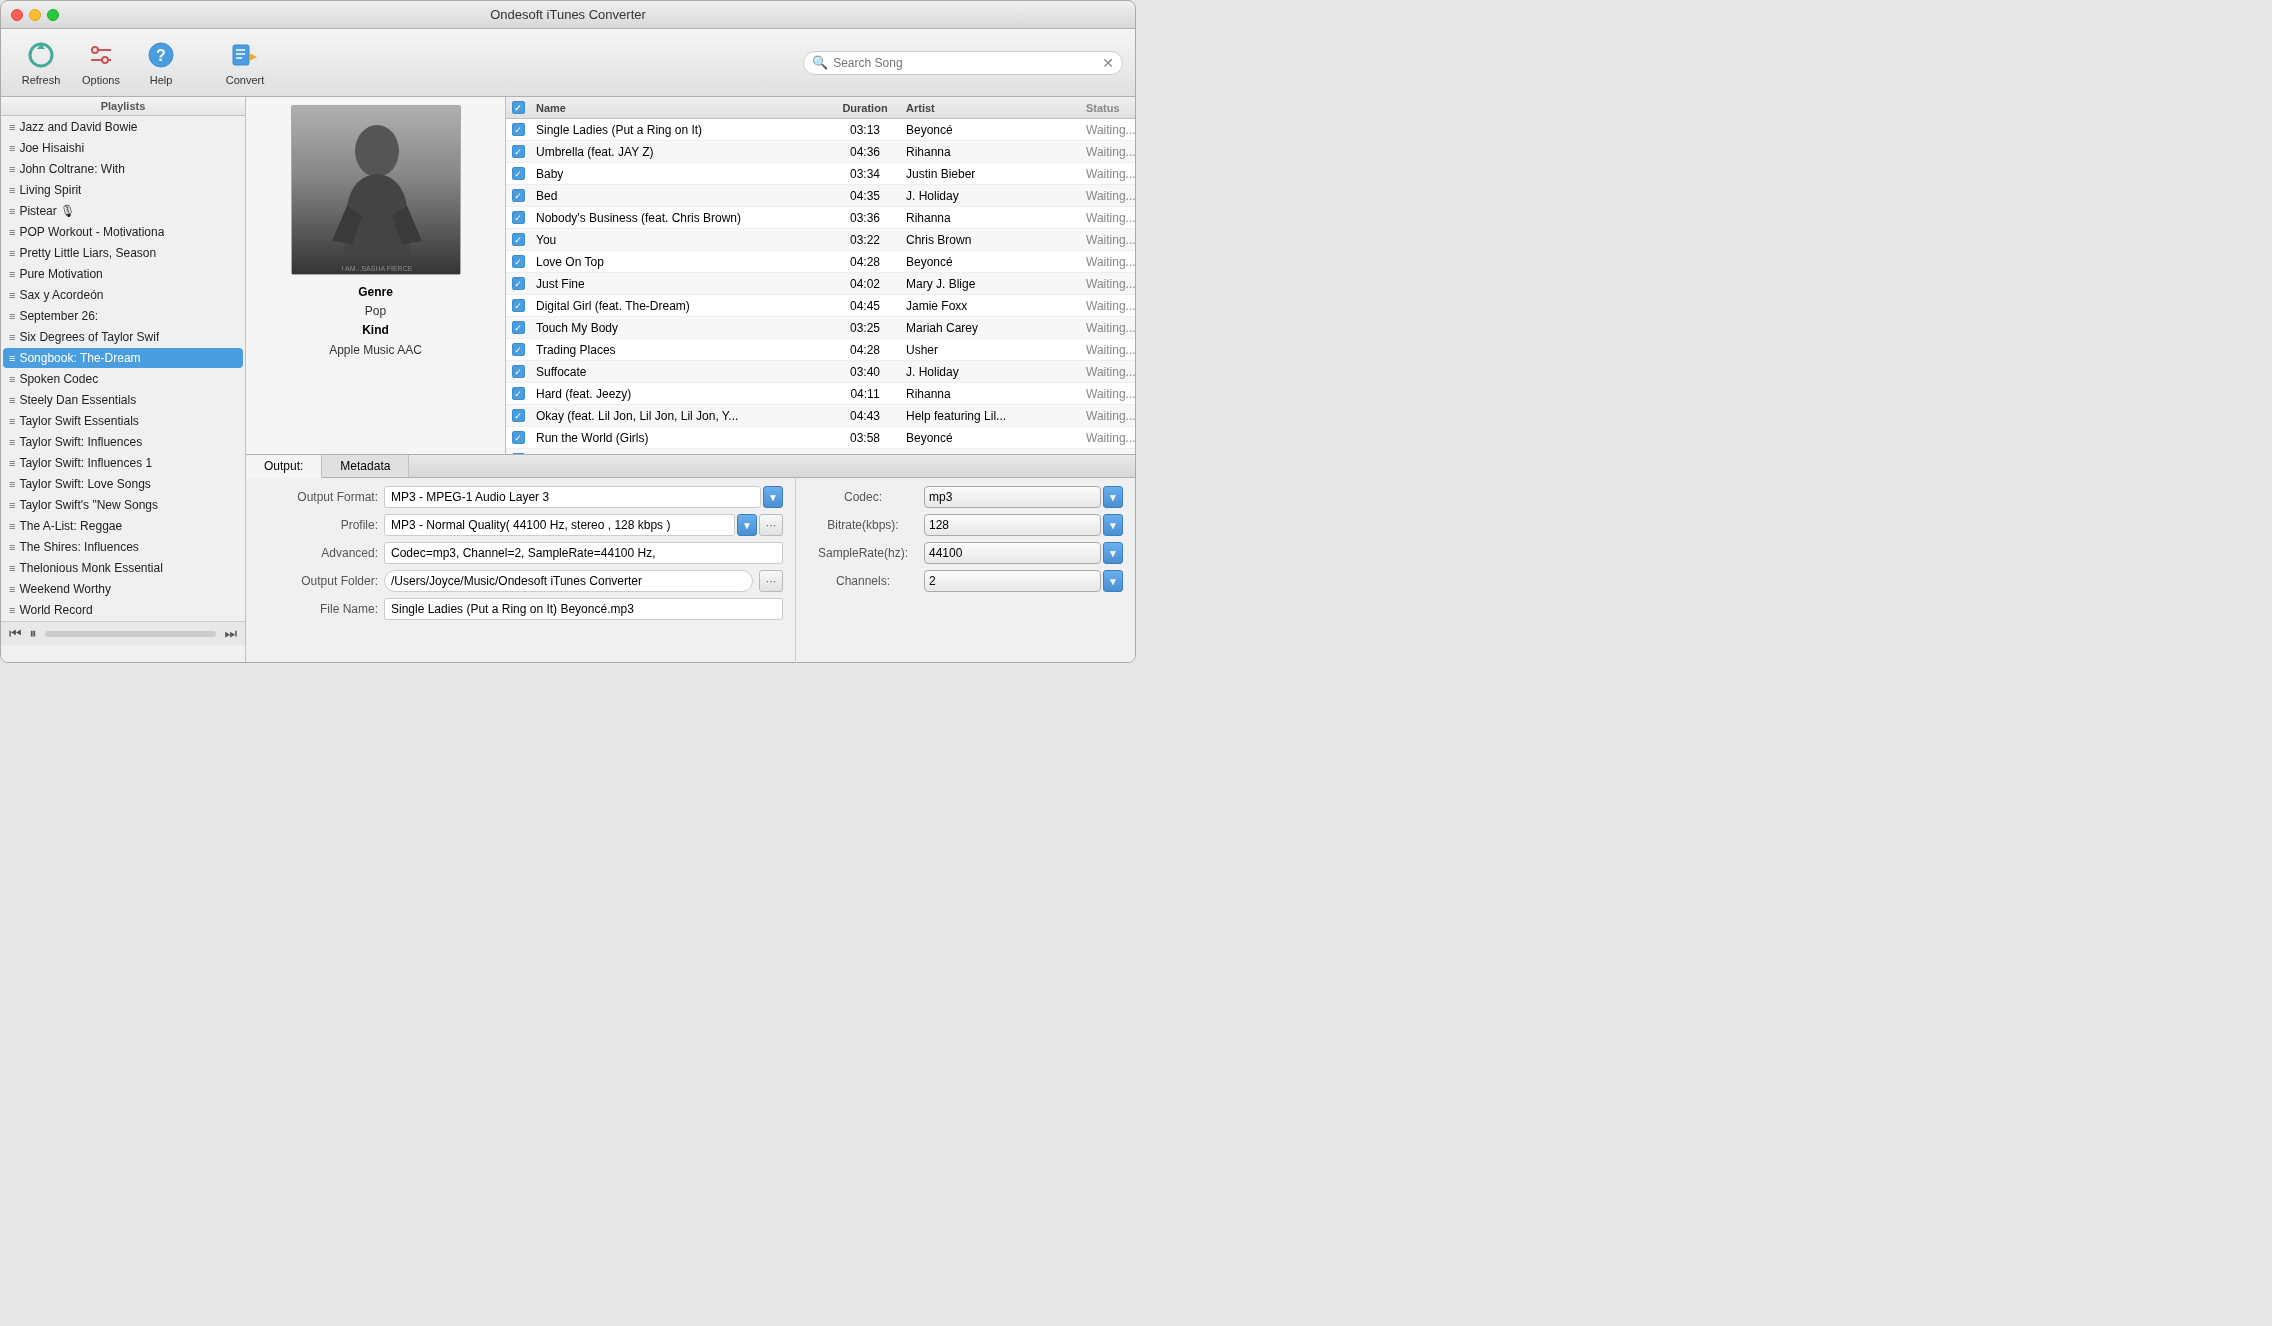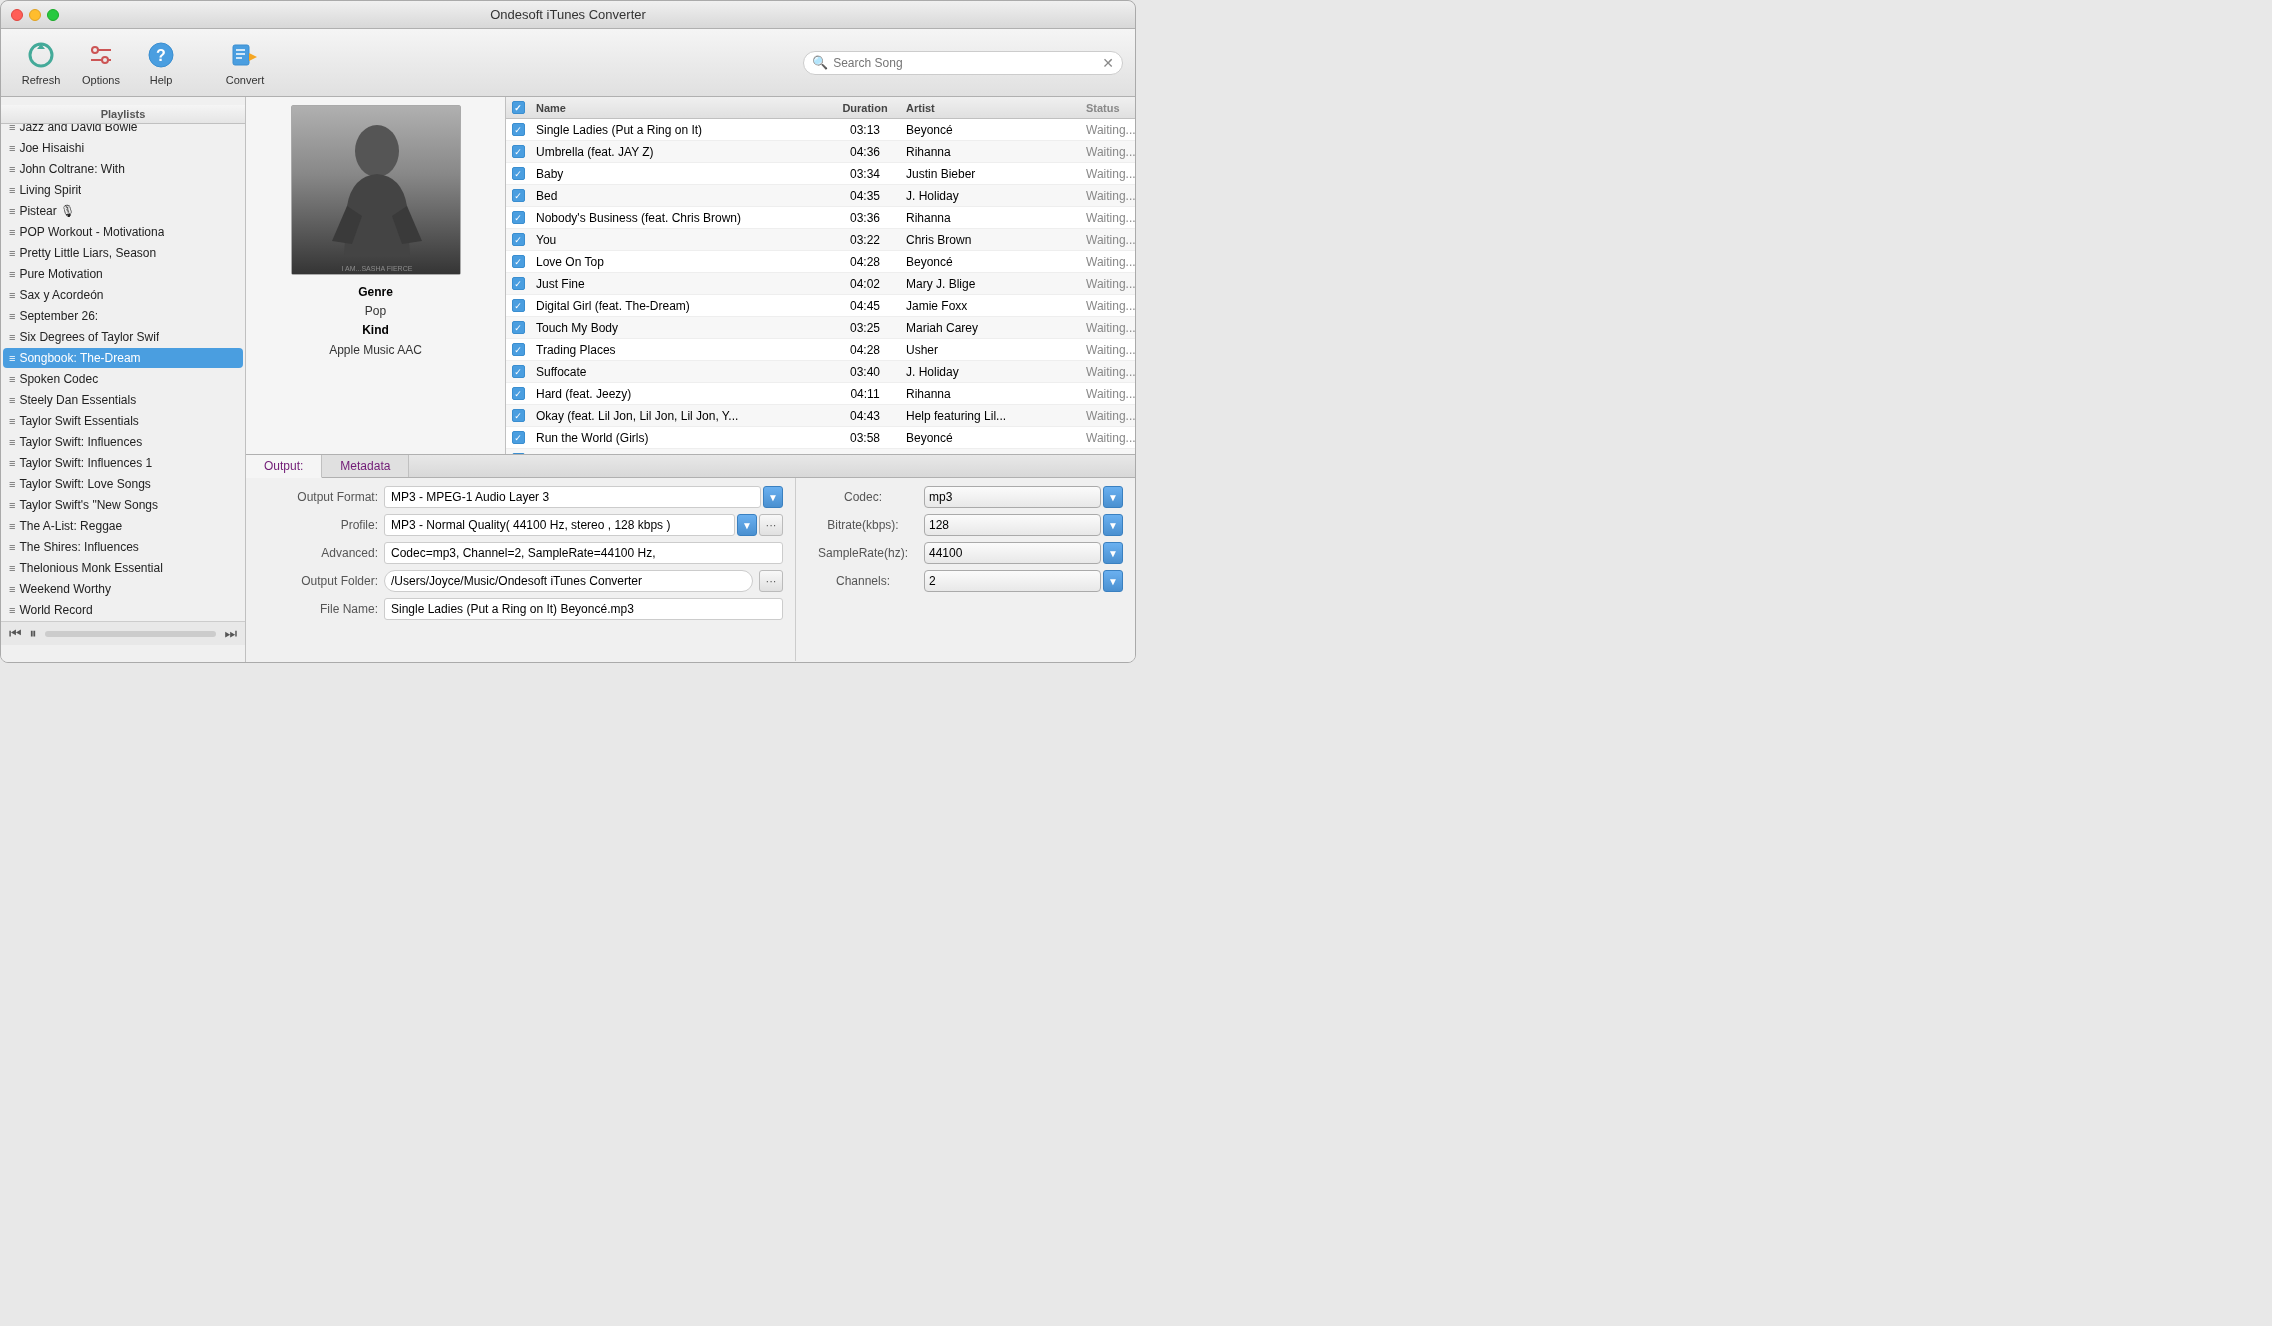--- a/index.html
+++ b/index.html
@@ -103,21 +103,21 @@
     }
     .sidebar-header {
       background: linear-gradient(to bottom, #f5f5f5, #e5e5e5);
       text-align: center;
       font-size: 11px;
       font-weight: 600;
       color: #555;
       padding: 3px 0;
       border-bottom: 1px solid #c0c0c0;
       position: sticky;
-      top: 8px;
+      top: 0;
     }
     .sidebar-item {
       display: flex;
       align-items: center;
       padding: 3px 6px;
       cursor: pointer;
       font-size: 12px;
       color: #222;
       gap: 4px;
       border-radius: 4px;
@@ -234,21 +234,21 @@
     }
     .bottom-tabs {
       display: flex;
       background: linear-gradient(to bottom, #e8e8e8, #d8d8d8);
       border-bottom: 1px solid #b0b0b0;
     }
     .bottom-tab {
       padding: 4px 18px;
       font-size: 12px;
       font-weight: 500;
-      color: #701a75;
+      color: #000000;
       cursor: pointer;
       border-right: 1px solid #c0c0c0;
       background: #e0e0e0;
     }
     .bottom-tab.active {
       background: #f5f5f5;
       border-bottom: 1px solid #f5f5f5;
       margin-bottom: -1px;
     }
     .bottom-content {

